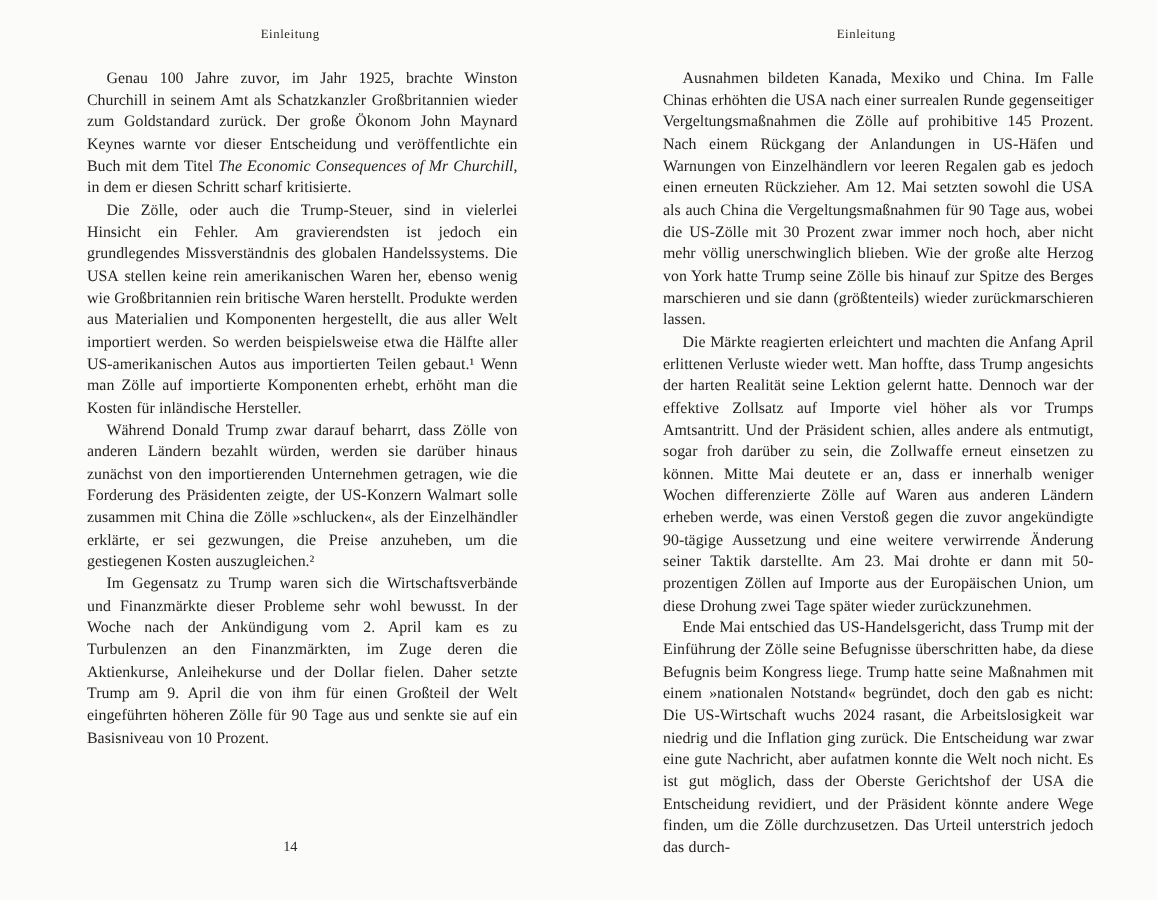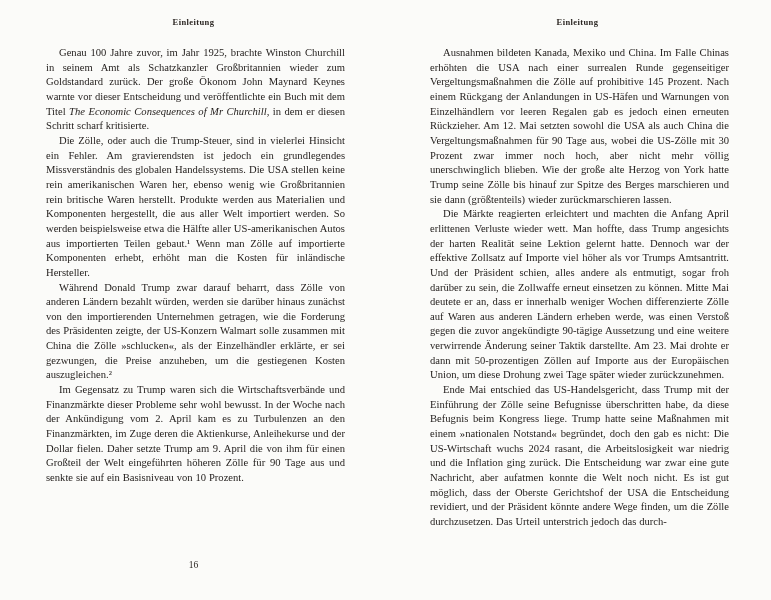--- a/index.html
+++ b/index.html
@@ -23,28 +23,28 @@
   }
   .page-left  { left: 42px; }
   .page-right { left: 426px; }
   .running-head {
     position: absolute;
     top: 17px;
     left: 0;
     width: 100%;
     text-align: center;
     font-size: 8.5px;
-    font-weight: bold;
+    font-weight: normal;
     letter-spacing: 0.4px;
     color: #2b2623;
   }
   .page-body {
     position: absolute;
     top: 46px;
-    left: 4px;
+    left: 16px;
     right: 0;
     font-size: 10.6px;
     line-height: 14.66px;
     text-align: justify;
     hyphens: auto;
     -webkit-hyphens: auto;
     word-spacing: 0.2px;
     font-family: Liberation Serif, serif;
   }
   .para {
@@ -68,21 +68,21 @@
 <body>
 
 <div class="page page-left">
   <div class="running-head">Einleitung</div>
   <div class="page-body">
       <p class="para"><span>Genau 100 Jahre zuvor, im Jahr 1925, brachte Winston Churchill in seinem Amt als Schatzkanzler Großbritannien wieder zum Goldstandard zurück. Der große Ökonom John Maynard Keynes warnte vor dieser Entscheidung und veröffentlichte ein Buch mit dem Titel </span><i>The Economic Consequences of Mr Churchill</i><span>, in dem er diesen Schritt scharf kritisierte.</span></p>
       <p class="para"><span>Die Zölle, oder auch die Trump-Steuer, sind in vielerlei Hinsicht ein Fehler. Am gravierendsten ist jedoch ein grundlegendes Missverständnis des globalen Handelssystems. Die USA stellen keine rein amerikanischen Waren her, ebenso wenig wie Großbritannien rein britische Waren herstellt. Produkte werden aus Materialien und Komponenten hergestellt, die aus aller Welt importiert werden. So werden beispielsweise etwa die Hälfte aller US-amerikanischen Autos aus importierten Teilen gebaut.¹ Wenn man Zölle auf importierte Komponenten erhebt, erhöht man die Kosten für inländische Hersteller.</span></p>
       <p class="para"><span>Während Donald Trump zwar darauf beharrt, dass Zölle von anderen Ländern bezahlt würden, werden sie darüber hinaus zunächst von den importierenden Unternehmen getragen, wie die Forderung des Präsidenten zeigte, der US-Konzern Walmart solle zusammen mit China die Zölle »schlucken«, als der Einzelhändler erklärte, er sei gezwungen, die Preise anzuheben, um die gestiegenen Kosten auszugleichen.²</span></p>
       <p class="para"><span>Im Gegensatz zu Trump waren sich die Wirtschaftsverbände und Finanzmärkte dieser Probleme sehr wohl bewusst. In der Woche nach der Ankündigung vom 2. April kam es zu Turbulenzen an den Finanzmärkten, im Zuge deren die Aktienkurse, Anleihekurse und der Dollar fielen. Daher setzte Trump am 9. April die von ihm für einen Großteil der Welt eingeführten höheren Zölle für 90 Tage aus und senkte sie auf ein Basisniveau von 10 Prozent.</span></p>
     </div>
-  <div class="folio">16</div>
+  <div class="folio">14</div>
 </div>
 
 <div class="page page-right">
   <div class="running-head">Einleitung</div>
   <div class="page-body">
       <p class="para"><span>Ausnahmen bildeten Kanada, Mexiko und China. Im Falle Chinas erhöhten die USA nach einer surrealen Runde gegenseitiger Vergeltungsmaßnahmen die Zölle auf prohibitive 145 Prozent. Nach einem Rückgang der Anlandungen in US-Häfen und Warnungen von Einzelhändlern vor leeren Regalen gab es jedoch einen erneuten Rückzieher. Am 12. Mai setzten sowohl die USA als auch China die Vergeltungsmaßnahmen für 90 Tage aus, wobei die US-Zölle mit 30 Prozent zwar immer noch hoch, aber nicht mehr völlig unerschwinglich blieben. Wie der große alte Herzog von York hatte Trump seine Zölle bis hinauf zur Spitze des Berges marschieren und sie dann (größtenteils) wieder zurückmarschieren lassen.</span></p>
       <p class="para"><span>Die Märkte reagierten erleichtert und machten die Anfang April erlittenen Verluste wieder wett. Man hoffte, dass Trump angesichts der harten Realität seine Lektion gelernt hatte. Dennoch war der effektive Zollsatz auf Importe viel höher als vor Trumps Amtsantritt. Und der Präsident schien, alles andere als entmutigt, sogar froh darüber zu sein, die Zollwaffe erneut einsetzen zu können. Mitte Mai deutete er an, dass er innerhalb weniger Wochen differenzierte Zölle auf Waren aus anderen Ländern erheben werde, was einen Verstoß gegen die zuvor angekündigte 90-tägige Aussetzung und eine weitere verwirrende Änderung seiner Taktik darstellte. Am 23. Mai drohte er dann mit 50-prozentigen Zöllen auf Importe aus der Europäischen Union, um diese Drohung zwei Tage später wieder zurückzunehmen.</span></p>
       <p class="para"><span>Ende Mai entschied das US-Handelsgericht, dass Trump mit der Einführung der Zölle seine Befugnisse überschritten habe, da diese Befugnis beim Kongress liege. Trump hatte seine Maßnahmen mit einem »nationalen Notstand« begründet, doch den gab es nicht: Die US-Wirtschaft wuchs 2024 rasant, die Arbeitslosigkeit war niedrig und die Inflation ging zurück. Die Entscheidung war zwar eine gute Nachricht, aber aufatmen konnte die Welt noch nicht. Es ist gut möglich, dass der Oberste Gerichtshof der USA die Entscheidung revidiert, und der Präsident könnte andere Wege finden, um die Zölle durchzusetzen. Das Urteil unterstrich jedoch das durch-</span></p>
     </div>
 </div>

